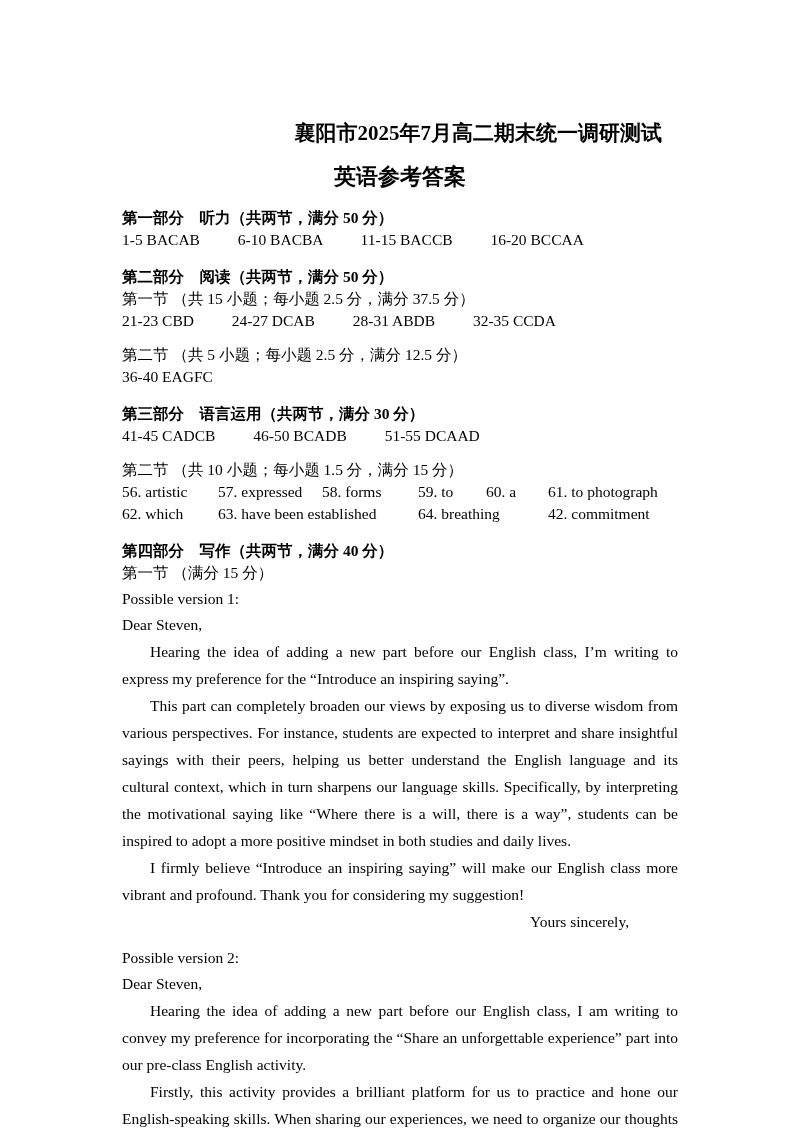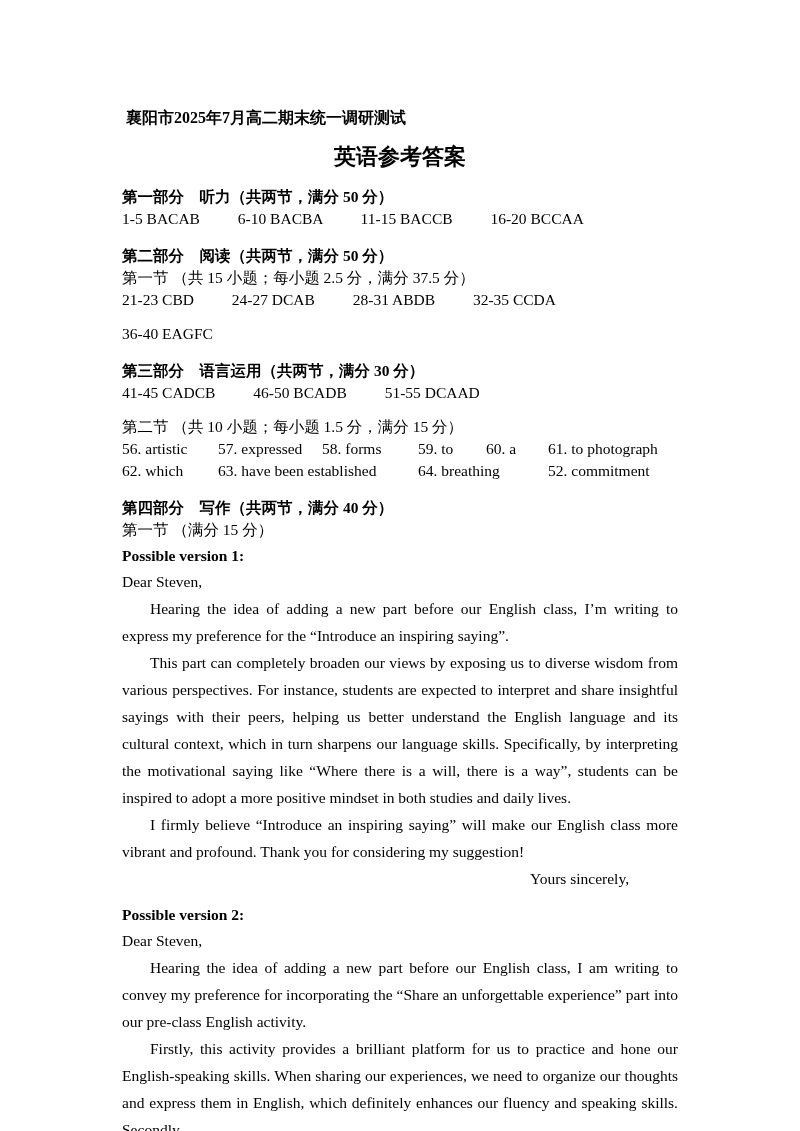--- a/index.html
+++ b/index.html
@@ -15,24 +15,24 @@
     background: #ffffff;
     color: #000000;
     font-family: "Liberation Serif", "DejaVu Serif", serif;
     font-size: 15.5px;
     box-sizing: border-box;
     padding: 104px 122px 0 122px;
     overflow: hidden;
   }
   p { margin: 0; }
   .title {
-    margin: 4px;
-    font-size: 16px;
+    margin: 16px;
+    font-size: 21px;
     font-weight: bold;
-    text-align: left;
+    text-align: right;
     line-height: 1.3;
   }
   .subtitle {
     margin: 14px 0 2px 0;
     font-size: 22px;
     font-weight: bold;
     text-align: center;
     line-height: 1.3;
   }
   .part { margin-top: 15px; }
@@ -52,21 +52,21 @@
   .fill-grid .c1 { grid-column: 1; }
   .fill-grid .c2 { grid-column: 2; }
   .fill-grid .c3 { grid-column: 3; }
   .fill-grid .c4 { grid-column: 4; }
   .fill-grid .c5 { grid-column: 5; }
   .fill-grid .c6 { grid-column: 6; }
   .fill-grid .c2s2 { grid-column: 2 / span 2; }
   .fill-grid .c4s2 { grid-column: 4 / span 2; }
   .essay { margin-top: 2px; }
   .essay-label {
-    font-weight: bold;
+    font-weight: normal;
     line-height: 26px;
   }
   .salutation { line-height: 26px; }
   .body-para {
     text-align: justify;
     text-indent: 28px;
     line-height: 27px;
   }
   .body-para.continued { text-align-last: justify; }
   .closing-line { line-height: 27px; }
@@ -95,20 +95,21 @@
   <section class="part">
     <p class="part-heading">第二部分　阅读（共两节，满分 50 分）</p>
     <p class="sub-label">第一节 （共 15 小题；每小题 2.5 分，满分 37.5 分）</p>
     <p class="answer-row">
       <span class="ans">21-23 CBD</span>
       <span class="ans">24-27 DCAB</span>
       <span class="ans">28-31 ABDB</span>
       <span class="ans">32-35 CCDA</span>
     </p>
     <div class="subsection">
+      <p class="sub-label">第二节 （共 5 小题；每小题 2.5 分，满分 12.5 分）</p>
       <p class="answer-row">
         <span class="ans">36-40 EAGFC</span>
       </p>
     </div>
   </section>
 
   <section class="part">
     <p class="part-heading">第三部分　语言运用（共两节，满分 30 分）</p>
     <p class="answer-row">
       <span class="ans">41-45 CADCB</span>
@@ -120,21 +121,21 @@
       <div class="fill-grid">
         <span class="c1">56. artistic</span>
         <span class="c2">57. expressed</span>
         <span class="c3">58. forms</span>
         <span class="c4">59. to</span>
         <span class="c5">60. a</span>
         <span class="c6">61. to photograph</span>
         <span class="c1">62. which</span>
         <span class="c2s2">63. have been established</span>
         <span class="c4s2">64. breathing</span>
-        <span class="c6">52. commitment</span>
+        <span class="c6">42. commitment</span>
       </div>
     </div>
   </section>
 
   <section class="part">
     <p class="part-heading">第四部分　写作（共两节，满分 40 分）</p>
     <p class="sub-label">第一节 （满分 15 分）</p>
   </section>
 
   <div class="essay">

